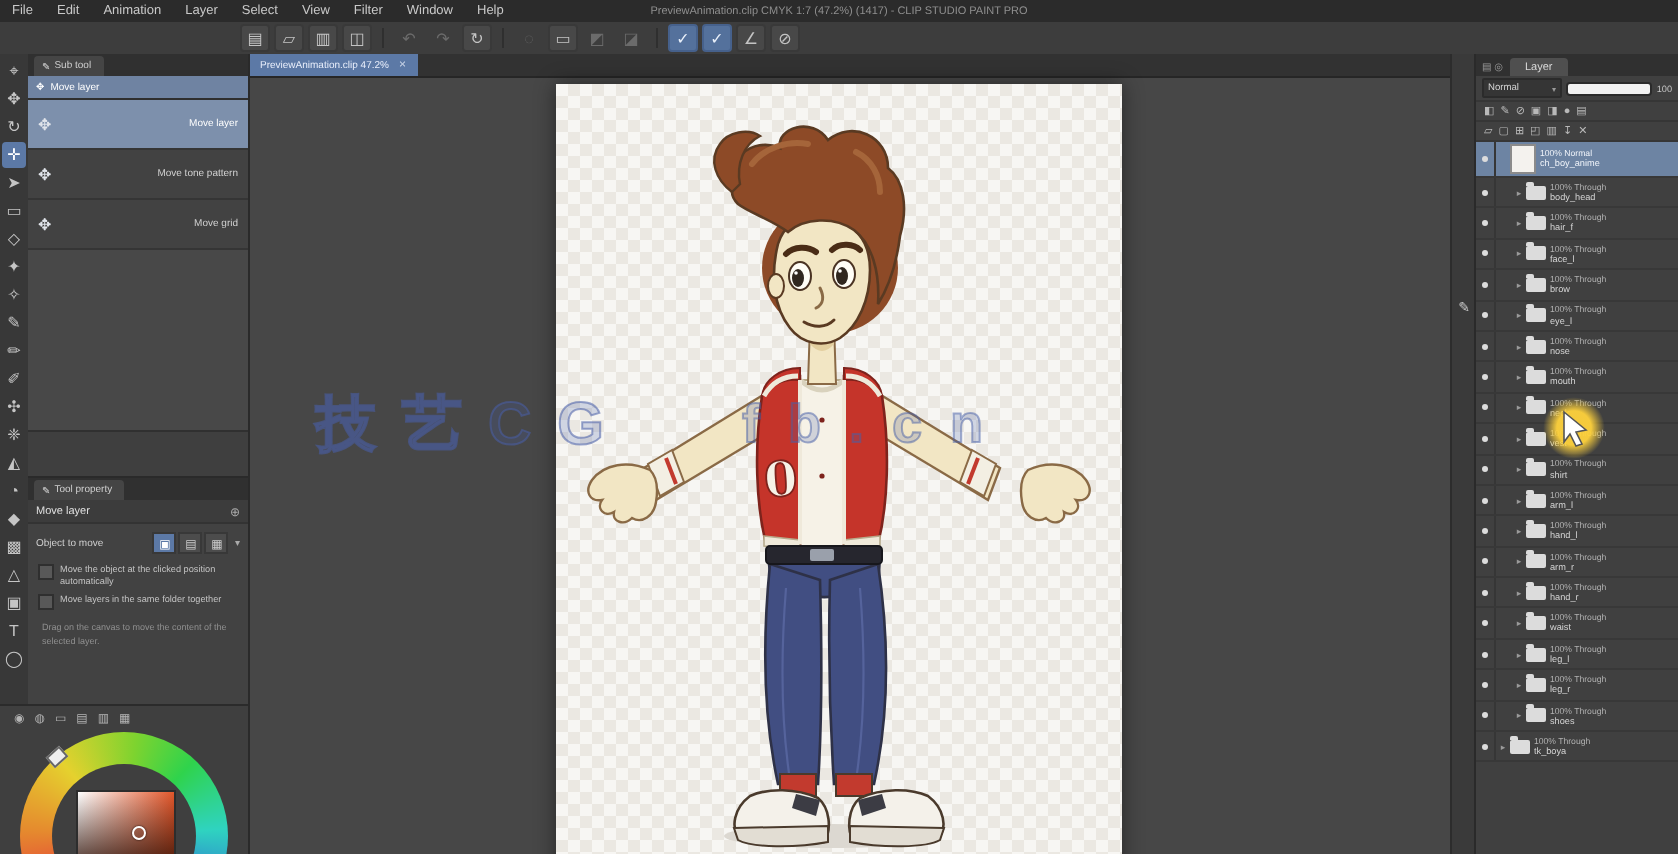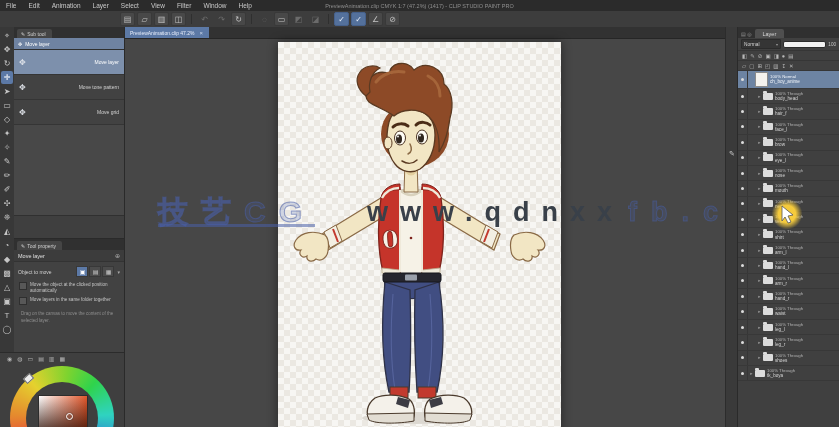--- a/index.html
+++ b/index.html
@@ -72,21 +72,21 @@
   .doc-close{font-size:6px;color:#cdd8ea;}
   .viewport{position:absolute;left:0;top:11px;right:0;bottom:0;}
   .page{position:absolute;left:154px;top:4px;width:283px;height:416px;z-index:1;
         background-color:#f7f6f3;
         background-image:linear-gradient(45deg,#ebe8e2 25%,transparent 25%,transparent 75%,#ebe8e2 75%),
                          linear-gradient(45deg,#ebe8e2 25%,transparent 25%,transparent 75%,#ebe8e2 75%);
         background-size:12px 12px;background-position:0 0,6px 6px;
         box-shadow:0 0 10px rgba(0,0,0,.45);}
   .wm{position:absolute;left:34px;top:154px;display:flex;align-items:center;z-index:5;white-space:nowrap;pointer-events:none;}
   .wm-cn{font-size:30px;letter-spacing:13px;font-weight:700;color:rgba(72,95,168,.22);
-         -webkit-text-stroke:1px rgba(72,95,168,.55);margin-right:52px;text-decoration:underline;}
+         -webkit-text-stroke:1px rgba(72,95,168,.55);margin-right:52px;}
   .wm-main{font-size:27px;letter-spacing:12px;font-weight:700;color:#394049;}
   .wm-out{font-size:27px;letter-spacing:14px;font-weight:700;color:rgba(72,95,168,.22);
           -webkit-text-stroke:1px rgba(72,95,168,.5);margin-left:4px;}
   
   .side-strip{position:absolute;right:101px;top:27px;bottom:0;width:12px;background:#3a3a3a;
               border-left:1px solid #2c2c2c;z-index:30;display:flex;flex-direction:column;align-items:center;}
   .strip-pen{margin-top:123px;font-size:7px;color:#ccc;}
   .layers{position:absolute;right:0;top:27px;width:101px;bottom:0;background:#404040;
           border-left:1px solid #2a2a2a;z-index:30;display:flex;flex-direction:column;}
   .layers-tabbar{height:11px;background:#303030;display:flex;align-items:flex-end;gap:2px;padding-left:2px;flex:0 0 auto;}
@@ -334,21 +334,20 @@
         <ellipse cx="143" cy="96" rx="3" ry="4.5" fill="#30271f"></ellipse>
         <circle cx="120" cy="94.5" r="0.9" fill="#fff"></circle>
         <circle cx="142" cy="93.5" r="0.9" fill="#fff"></circle>
         <path d="M132 102 C134 106 134 110 130 112" stroke="#8a6a46" stroke-width="1.5" fill="none" stroke-linecap="round"></path>
         <path d="M124 119 C129 122 135 122 139 118" stroke="#5a3a22" stroke-width="1.5" fill="none" stroke-linecap="round"></path>
       </svg>
     </div>
 
     <div class="wm">
       <span class="wm-cn">技艺CG</span>
-      <span class="wm-main">www.qdnxx</span>
       <span class="wm-out">fb.cn</span>
     </div>
   </div>
 </div>
 
 <div class="side-strip">
   <span class="strip-pen">✎</span>
 </div>
 
 <div class="layers">

